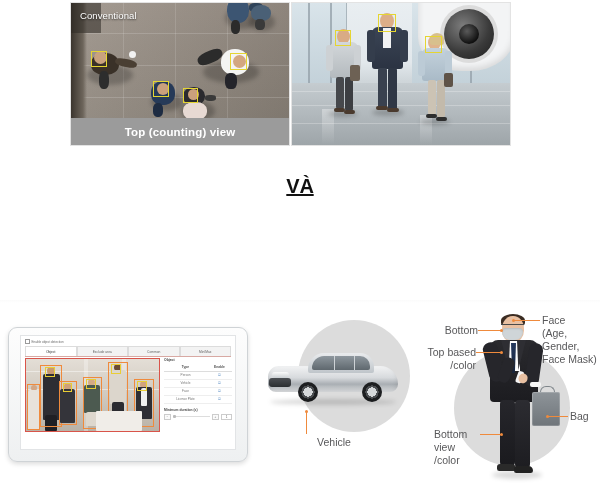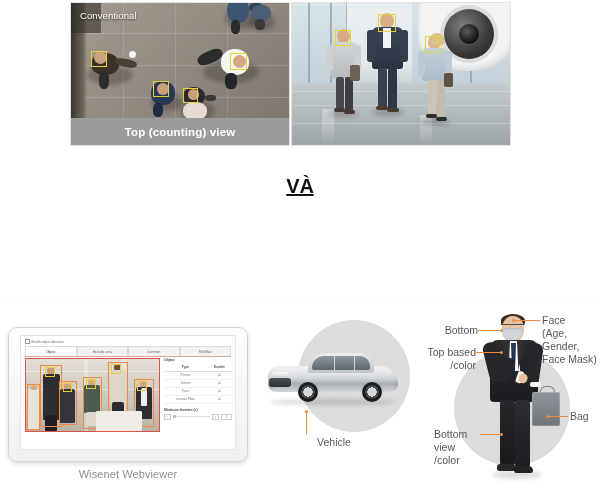--- a/index.html
+++ b/index.html
@@ -458,21 +458,20 @@
             <div class="tb-sbtn">−</div>
             <div class="tb-track">
                 <i></i>
               </div>
             <div class="tb-sbtn">+</div>
             <div class="tb-num">1</div>
           </div>
         </div>
       </div>
     </div>
-    <div class="tb-cap">Wisenet Webviewer</div>
 
     <div class="carwrap">
       <div class="circ-gray" style="left:36px;top:4px;width:112px;height:112px;"></div>
       <div class="car">
         <div class="body"></div>
         <div class="cabin"></div>
         <div class="glass"></div>
         <div class="glassdiv" style="left:66px;"></div>
         <div class="glassdiv" style="left:86px;"></div>
         <div class="grille"></div>

